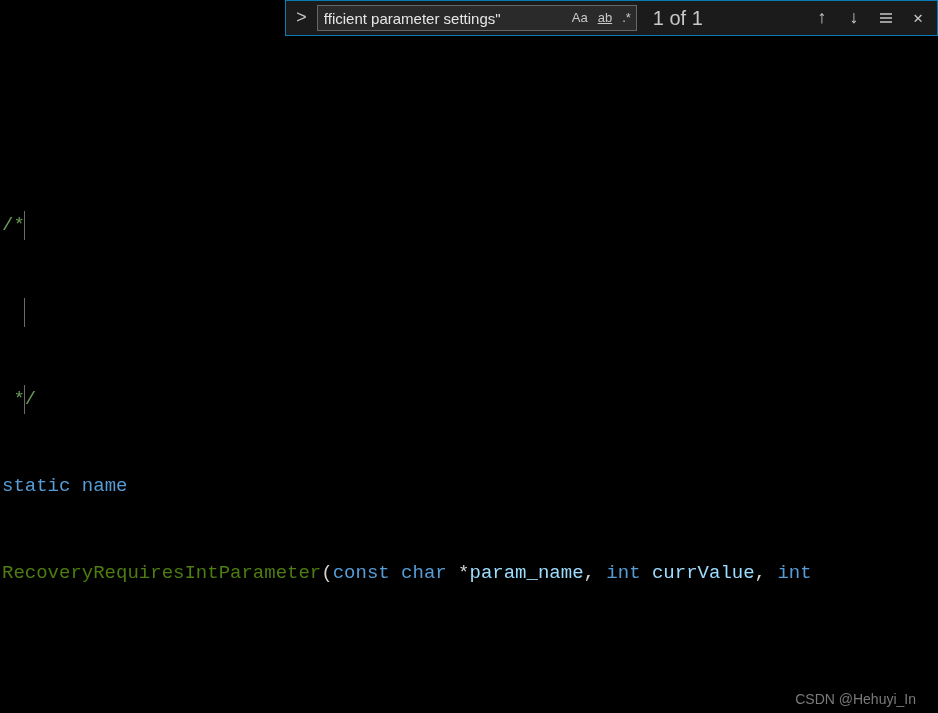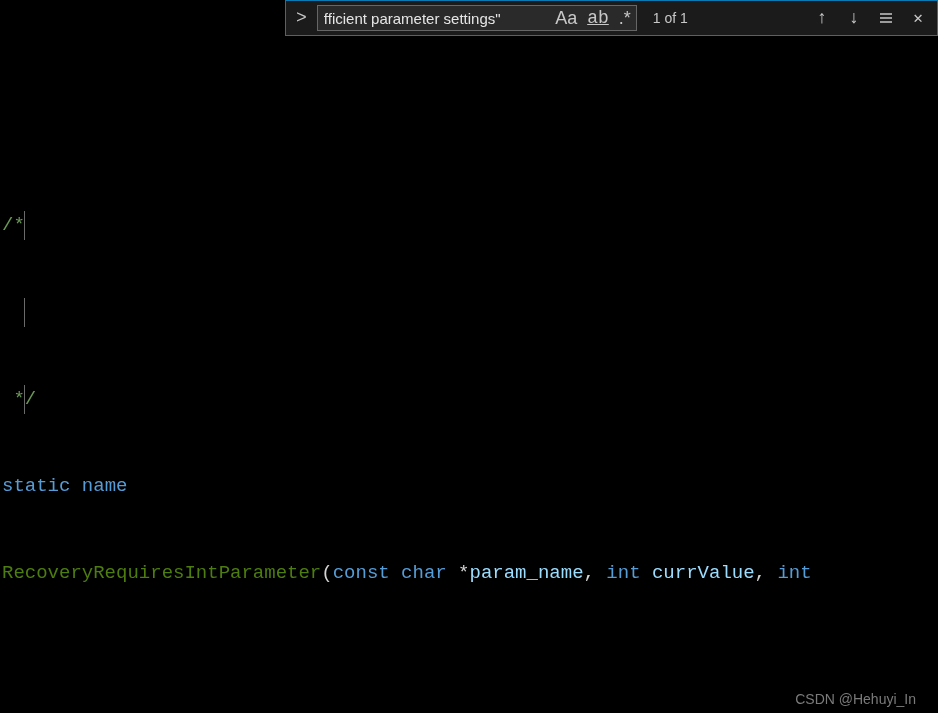--- a/index.html
+++ b/index.html
@@ -43,30 +43,30 @@
     border: none;
     color: #e6e6e6;
     font-family: "Segoe UI", Arial, sans-serif;
     font-size: 15px;
     padding: 0 6px;
     outline: none;
     min-width: 0;
   }
   .find-opt {
     font-family: "Segoe UI", Arial, sans-serif;
-    font-size: 18px;
+    font-size: 13px;
     color: #c8c8c8;
     padding: 0 5px;
     cursor: pointer;
     line-height: 24px;
   }
-  .find-opt.u { text-decoration: underline; font-family: Liberation Mono, monospace; }
+  .find-opt.u { text-decoration: underline; }
   .find-count {
     font-family: "Segoe UI", Arial, sans-serif;
-    font-size: 14px;
+    font-size: 20px;
     color: #c8c8c8;
     padding: 0 10px;
     white-space: nowrap;
   }
   .find-spacer { flex: 1 1 auto; }
   .find-btn {
     width: 26px; text-align:center;
     color: #c8c8c8;
     font-size: 18px;
     cursor: pointer;

